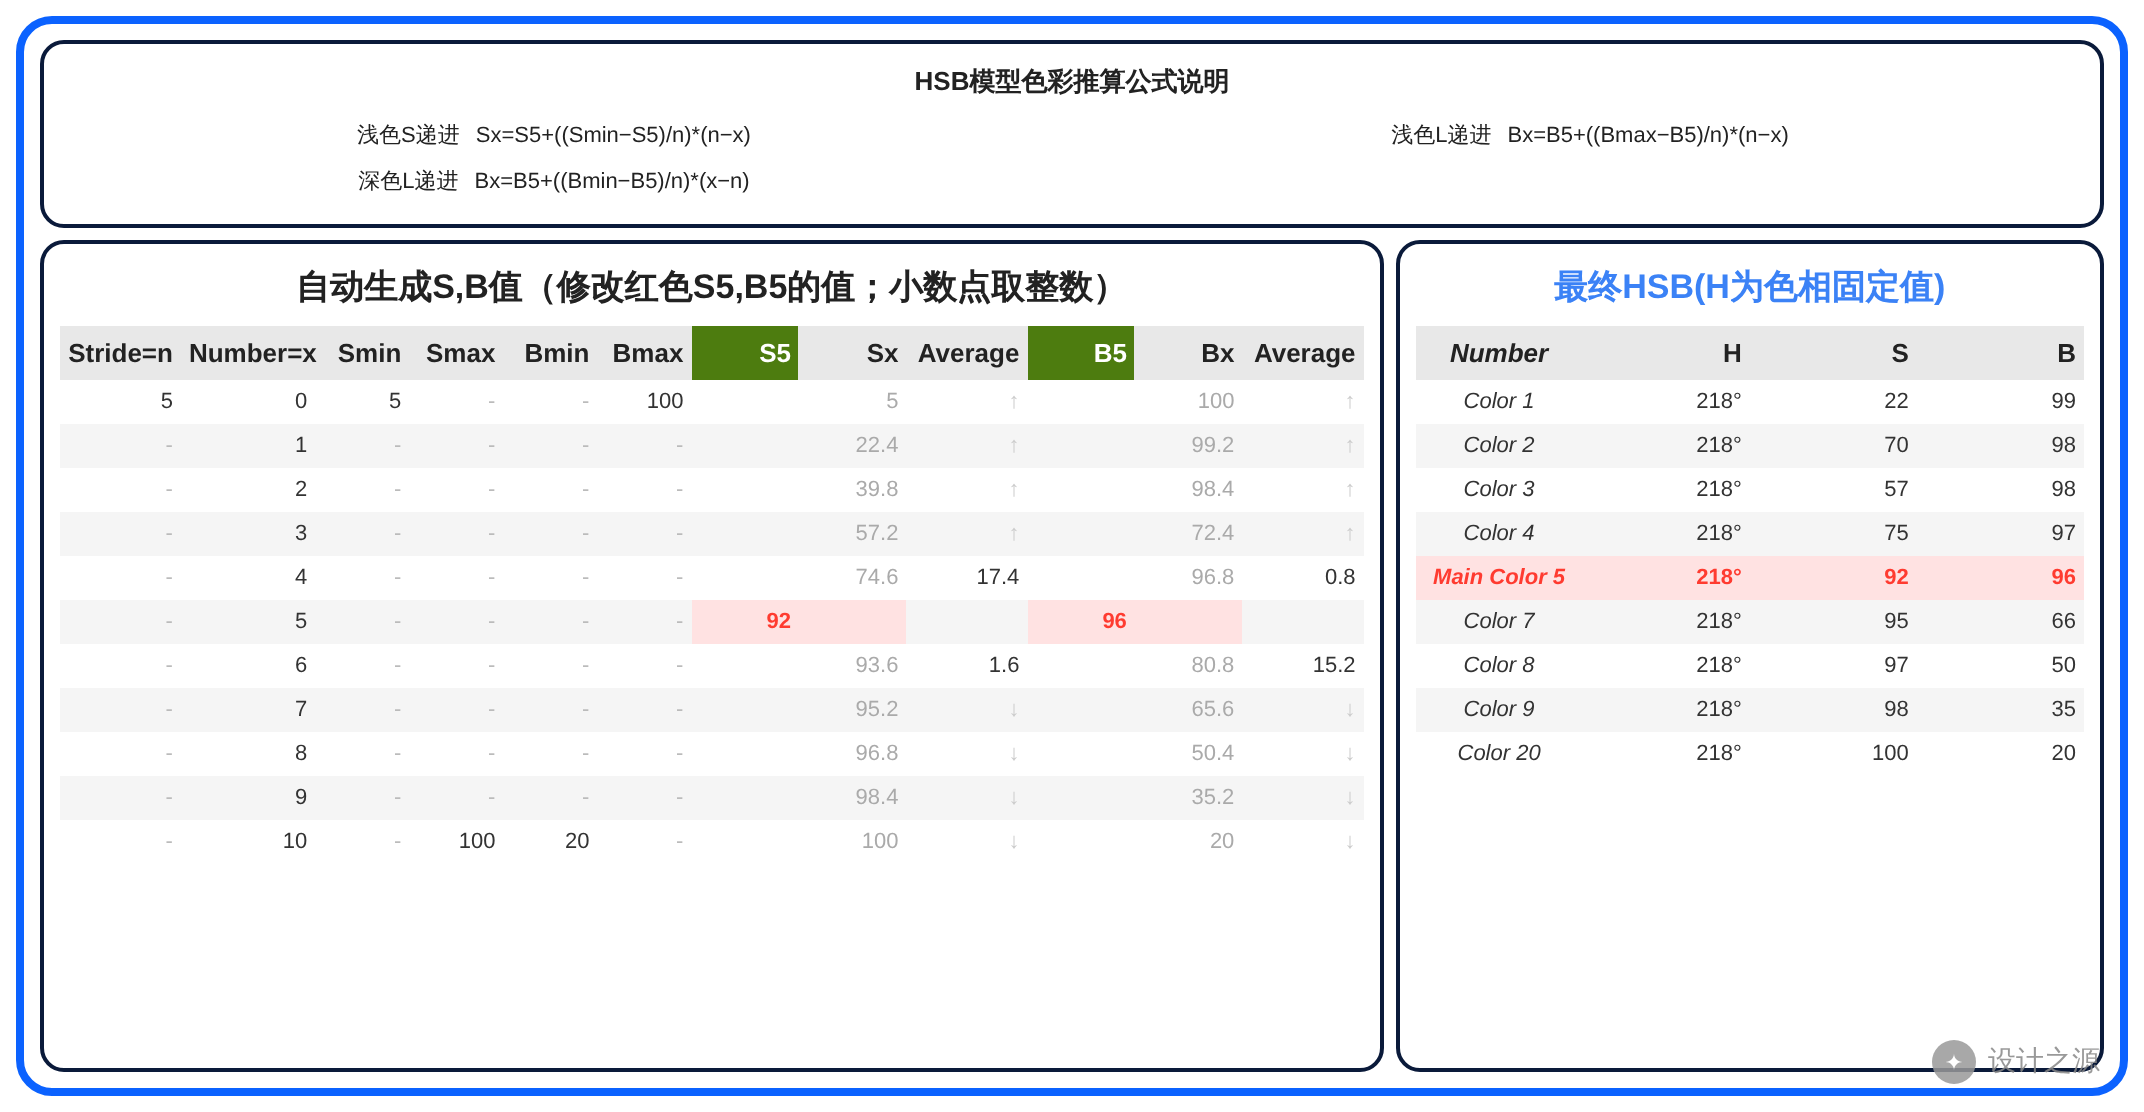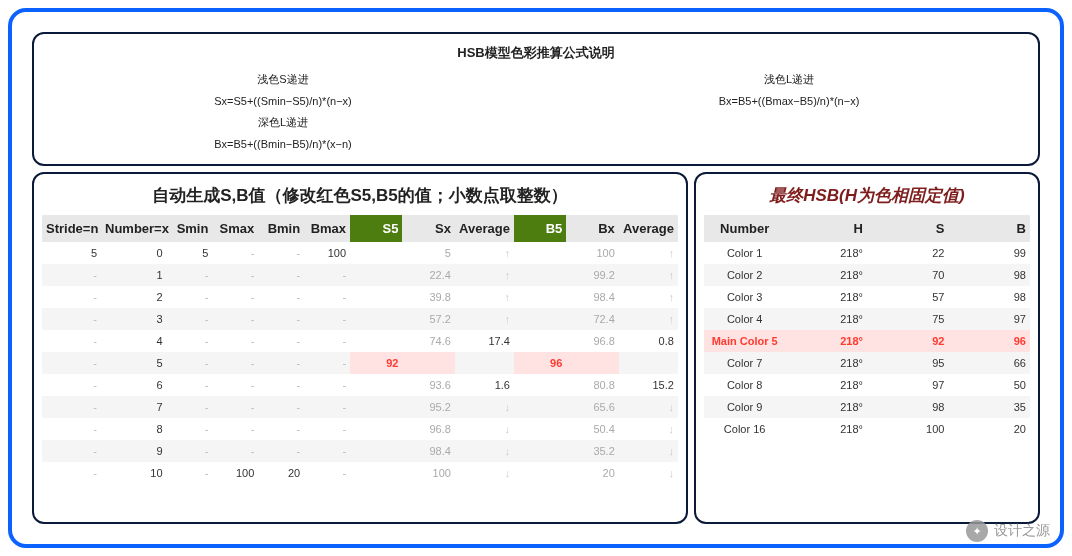--- a/index.html
+++ b/index.html
@@ -13,42 +13,42 @@
     color: #222;
   }
   .outer {
     border: 4px solid #0b62ff;
     border-radius: 18px;
     width: 100%;
     height: 100%;
     display: flex;
     flex-direction: column;
     gap: 6px;
-    padding: 20px;
+    padding: 8px;
     background: #fff;
   }
   .top-panel {
     border: 2px solid #0a1a3a;
     border-radius: 12px;
     padding: 10px 16px 14px;
     background: #fff;
   }
   .top-title {
     text-align: center;
     font-size: 13px;
     font-weight: 700;
     margin-bottom: 10px;
   }
   .formula-grid {
     display: grid;
     grid-template-columns: 1fr 1fr;
     column-gap: 40px;
     row-gap: 8px;
   }
-  .formula-row { display: flex; align-items: center; justify-content: center; gap: 8px; font-size: 11px; flex-direction: column; }
+  .formula-row { display: flex; align-items: center; justify-content: center; gap: 8px; font-size: 11px; }
   .formula-label { white-space: nowrap; }
   .formula-text { white-space: nowrap; }
   .lower {
     display: flex;
     gap: 6px;
     flex: 1;
     min-height: 0;
   }
   .panel {
     border: 2px solid #0a1a3a;
@@ -58,21 +58,21 @@
     overflow: hidden;
   }
   .left-panel { flex: 1.95; }
   .right-panel { flex: 1; }
   .panel-title {
     text-align: center;
     font-size: 17px;
     font-weight: 700;
     margin-bottom: 8px;
   }
-  .right-panel .panel-title { color: #7f1d1d; font-style: italic; }
+  .right-panel .panel-title { color: #3b82f6; }
   table { width: 100%; border-collapse: collapse; table-layout: fixed; }
   th {
     background: #e8e8e8;
     font-size: 13px;
     font-weight: 700;
     padding: 6px 4px;
     text-align: right;
   }
   th.s5, th.b5 { background: #4d7c0f; color: #fff; }
   td {
@@ -80,21 +80,21 @@
     padding: 5px 4px;
     text-align: right;
     color: #333;
   }
   tbody tr:nth-child(even) td { background: #f5f5f5; }
   .dash { color: #bbb; }
   .grey { color: #aaa; }
   .arrow { color: #ccc; }
   td.pink { background: #ffe2e2 !important; color: #ff3b30; font-weight: 600; }
   .right-panel th, .right-panel td { text-align: right; }
-  .right-panel th:first-child, .right-panel td:first-child { text-align: center; }
+  .right-panel th:first-child, .right-panel td:first-child { text-align: center; font-style: italic; }
   .right-panel tr.main td {
     background: #ffe2e2 !important;
     color: #ff3b30;
     font-weight: 600;
   }
   .watermark {
     position: fixed;
     bottom: 14px;
     right: 22px;
     display: flex;
@@ -379,21 +379,21 @@
               <td>97</td>
               <td>50</td>
             </tr>
             <tr>
               <td>Color 9</td>
               <td>218°</td>
               <td>98</td>
               <td>35</td>
             </tr>
             <tr>
-              <td>Color 16</td>
+              <td>Color 20</td>
               <td>218°</td>
               <td>100</td>
               <td>20</td>
             </tr>
           </tbody>
       </table>
     </div>
   </div>
 </div>
 

